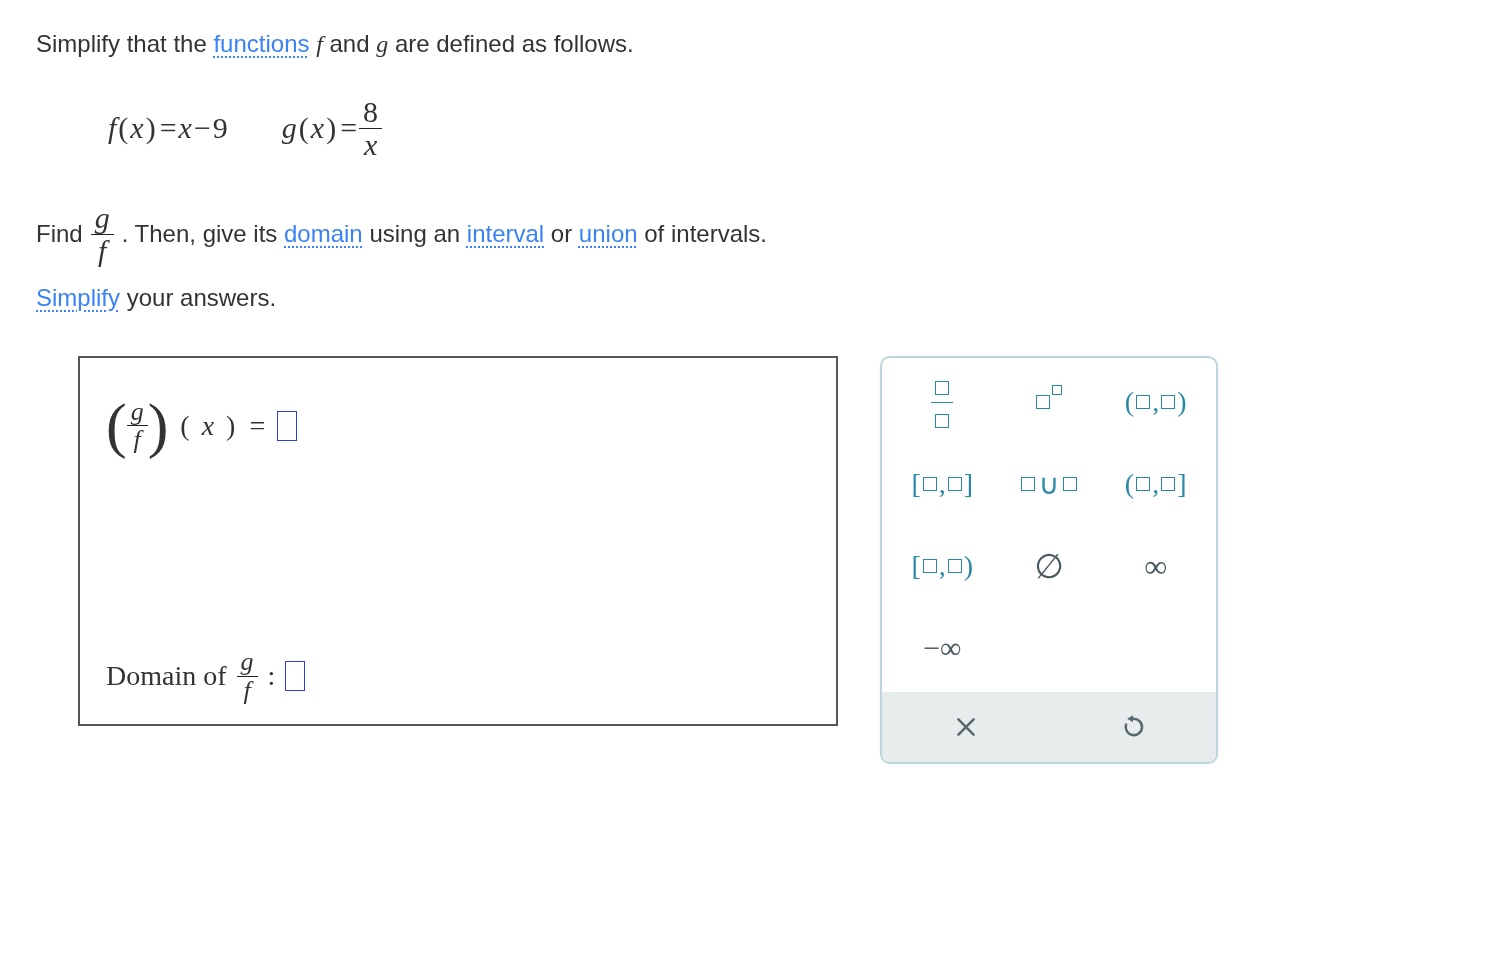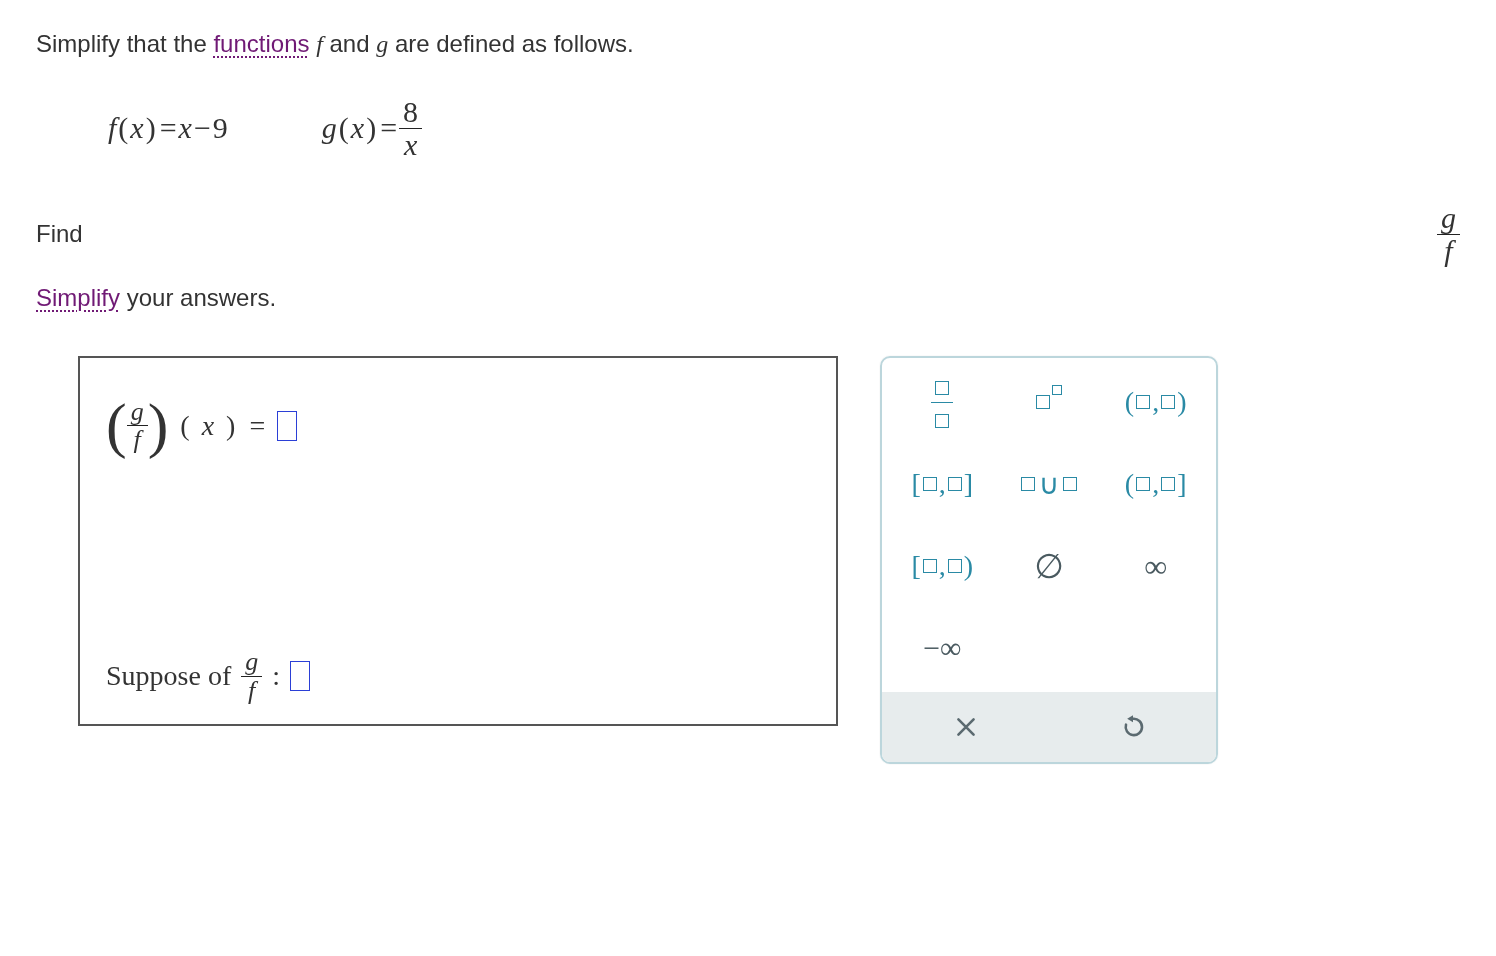--- a/index.html
+++ b/index.html
@@ -7,34 +7,34 @@
     font-size: 24px;
     color: #333;
     margin: 0;
     padding: 30px 36px;
     width: 1496px;
     height: 956px;
     box-sizing: border-box;
     background: #fff;
   }
   .link {
-    color: #701a75;
+    color: #3b82f6;
     text-decoration: underline dotted;
     text-underline-offset: 4px;
     text-decoration-thickness: 1.5px;
     cursor: help;
   }
   .mi { font-style: italic; font-family: "Times New Roman", Times, serif; }
   .mo { font-family: "Times New Roman", Times, serif; padding: 0 2px; }
   .math { font-family: "Times New Roman", Times, serif; font-size: 28px; }
-  .defs { margin: 38px 0 42px 72px; display: flex; align-items: center; gap: 94px; font-size: 30px; }
+  .defs { margin: 38px 0 42px 72px; display: flex; align-items: center; gap: 54px; font-size: 30px; }
   .frac { display: inline-flex; flex-direction: column; align-items: center; vertical-align: middle; line-height: 1.05; }
   .frac .num { border-bottom: 1.6px solid #222; padding: 0 4px; }
   .frac .den { padding: 0 4px; }
-  .findline { display: flex; align-items: center; gap: 8px; flex-wrap: wrap; justify-content: space-between; }
+  .findline { display: flex; align-items: center; gap: 8px; flex-wrap: wrap; }
   .simplify-line { margin-top: 18px; }
   .work-area { display: flex; gap: 42px; margin-top: 44px; margin-left: 42px; }
   .answer-box {
     border: 2px solid #555;
     width: 760px;
     height: 370px;
     padding: 40px 26px 20px 26px;
     box-sizing: border-box;
     display: flex;
     flex-direction: column;
@@ -123,20 +123,21 @@
     </span>
   </span>
 </div>
 
 <div class="findline">
   <span>Find </span>
   <span class="frac math" style="font-size:30px;">
     <span class="num mi">g</span>
     <span class="den mi">f</span>
   </span>
+  <span><span>. Then, give its </span><span class="link">domain</span><span> using an </span><span class="link">interval</span><span> or </span><span class="link">union</span><span> of intervals.</span></span>
 </div>
 <div class="simplify-line">
   <span class="link">Simplify</span><span> your answers.</span>
 </div>
 
 <div class="work-area">
 
   <div class="answer-box">
     <div class="ans-row math">
       <span class="bigparen-wrap">
@@ -148,21 +149,21 @@
         <span class="bigparen">)</span>
       </span>
       <span class="mo">(</span>
         <span class="mi">x</span>
         <span class="mo">)</span>
       <span class="mo"> = </span>
       <span class="input-slot"></span>
     </div>
 
     <div class="ans-row" style="font-family:Verdana;">
-      <span>Suppose of  </span>
+      <span>Domain of  </span>
       <span class="frac math" style="font-size:26px;">
         <span class="num mi">g</span>
         <span class="den mi">f</span>
       </span>
       <span> : </span>
       <span class="input-slot"></span>
     </div>
   </div>
 
   <div class="palette">

